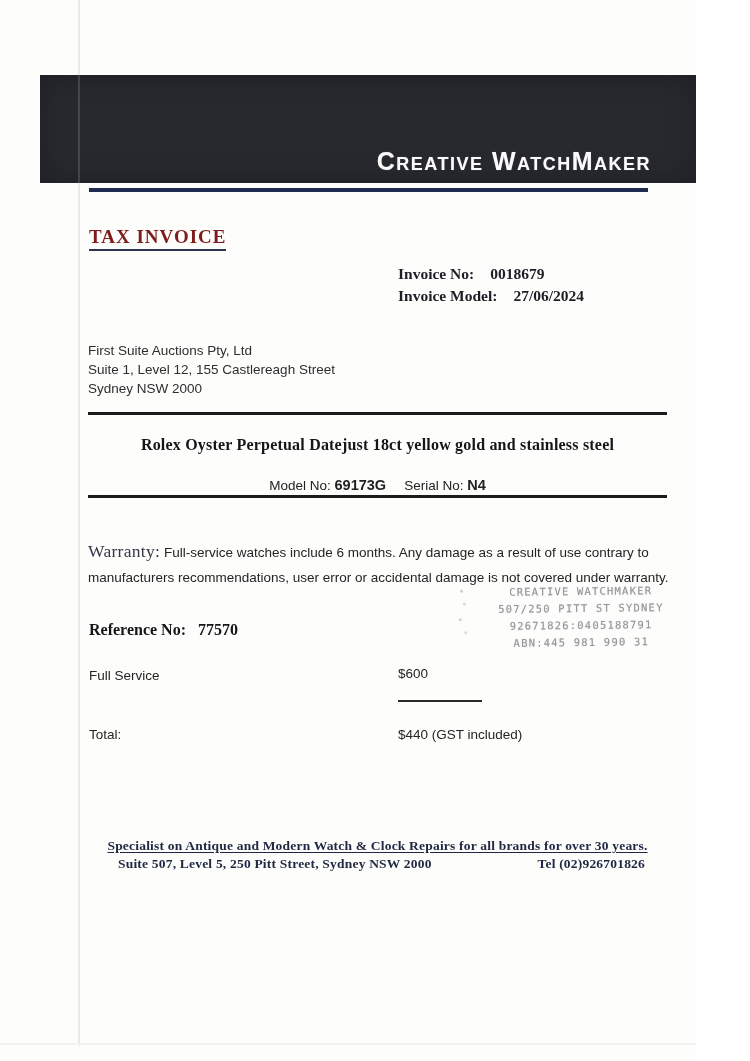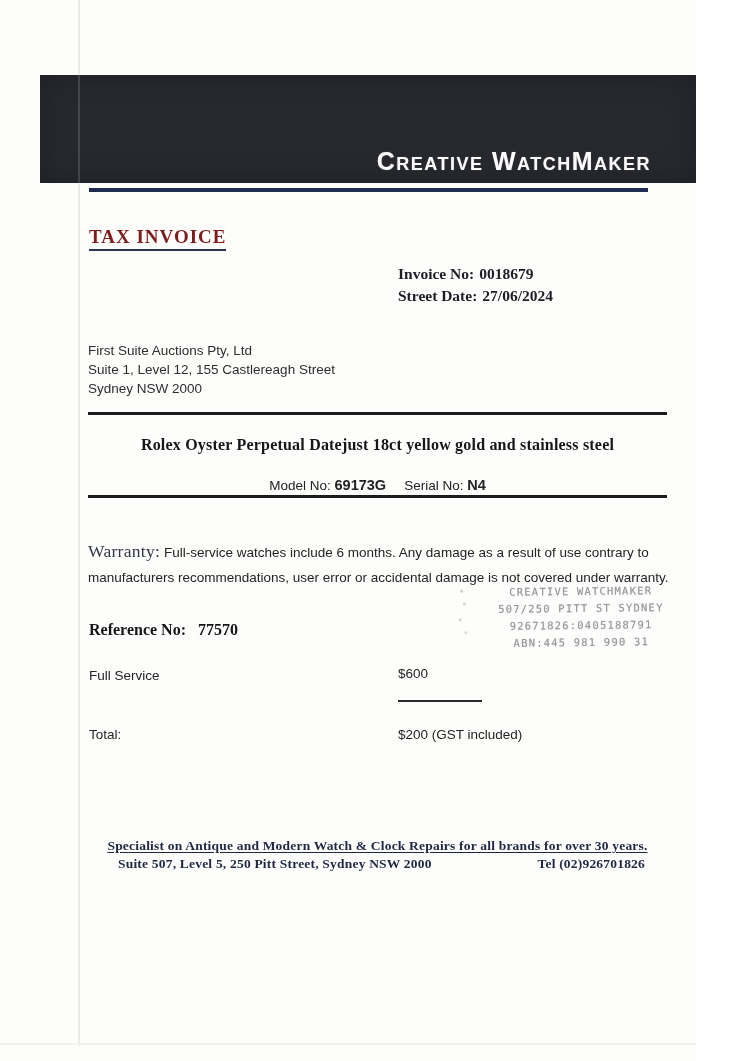--- a/index.html
+++ b/index.html
@@ -19,21 +19,21 @@
     font-variant:small-caps;font-size:25px;letter-spacing:1.5px;
     font-family:"Liberation Sans",sans-serif;text-shadow:0 0 1px rgba(255,255,255,0.4);}
   .navy-rule{position:absolute;left:89px;top:188px;width:559px;height:4px;background:#1f2c52;}
 
   .tax-title{position:absolute;left:89px;top:226px;font-family:"Liberation Serif",serif;
     font-weight:bold;font-size:19px;letter-spacing:1px;color:#7f1d1d;
     border-bottom:2.5px solid #2b3552;padding-bottom:1px;}
 
   .invoice-meta{position:absolute;left:398px;top:263px;font-family:"Liberation Serif",serif;
     font-weight:bold;font-size:15.5px;color:#1d1d26;line-height:22px;}
-  .invoice-meta .val{margin-left:5px;}
+  .invoice-meta .val{margin-left:16px;}
 
   .customer{position:absolute;left:88px;top:341px;font-size:13.5px;color:#2e2e2e;line-height:19px;}
 
   .rule{position:absolute;left:88px;width:579px;height:3px;background:#1b1b1b;}
   .rule-1{top:412px;} .rule-2{top:495px;}
 
   .item-desc{position:absolute;left:88px;top:434px;width:579px;text-align:center;
     font-family:"Liberation Serif",serif;font-weight:bold;font-size:16px;color:#15151a;
     line-height:22px;letter-spacing:0.2px;}
   .item-model{position:absolute;left:88px;top:477px;width:579px;text-align:center;
@@ -88,21 +88,21 @@
   </div>
   <div class="navy-rule"></div>
 
   <div class="tax-title">TAX INVOICE</div>
 
   <div class="invoice-meta">
     <div>
       <span>Invoice No:</span><span class="val">0018679</span>
     </div>
     <div>
-      <span>Street Date:</span><span class="val">27/06/2024</span>
+      <span>Invoice Model:</span><span class="val">27/06/2024</span>
     </div>
   </div>
 
   <div class="customer">
     <div>First Suite Auctions Pty, Ltd</div>
     <div>Suite 1, Level 12, 155 Castlereagh Street</div>
     <div>Sydney NSW 2000</div>
   </div>
 
   <div class="rule rule-1"></div>
@@ -133,21 +133,21 @@
 
   <div class="reference">
     <span>Reference No:</span><span class="val">77570</span>
   </div>
 
   <div class="charge-label">Full Service</div>
   <div class="charge-amount">$600</div>
   <div class="amount-rule"></div>
 
   <div class="total-label">Total:</div>
-  <div class="total-amount">$200 (GST included)</div>
+  <div class="total-amount">$440 (GST included)</div>
 
   <div class="footer">
     <div class="footer-tagline">Specialist on Antique and Modern Watch &amp; Clock Repairs for all brands for over 30 years.</div>
     <div class="footer-line2">
       <span>Suite 507, Level 5, 250 Pitt Street, Sydney NSW 2000</span>
       <span>Tel (02)926701826</span>
     </div>
   </div>
 
 </div>

